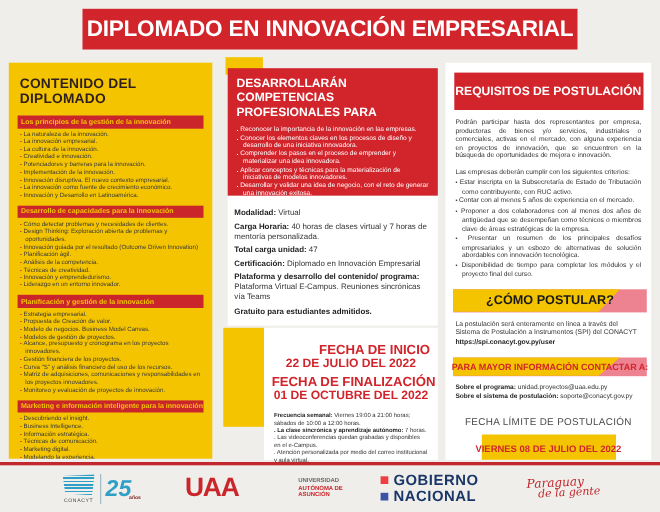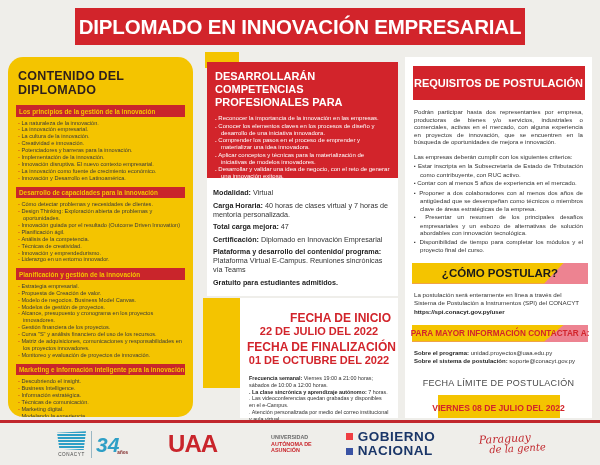--- a/index.html
+++ b/index.html
@@ -10,21 +10,21 @@
   body{font-family:"Liberation Sans",sans-serif;background:#d8d8d8;}
   .canvas{position:relative;width:600px;height:465px;background:#efeeea;overflow:hidden;}
 
   
   .header-banner{position:absolute;left:75px;top:8px;width:450px;height:37px;background:var(--red);
     color:#fff;font-weight:bold;font-size:20.5px;letter-spacing:-0.2px;
     display:flex;align-items:center;justify-content:center;white-space:nowrap;}
 
   
   .left-panel{position:absolute;left:8px;top:57px;width:185px;height:360px;background:var(--yellow);
-    padding:12px 8px 4px;overflow:hidden;border-radius:15px;}
+    padding:12px 8px 4px;overflow:hidden;}
   .left-title{font-size:12.5px;font-weight:bold;color:#2e1f1c;letter-spacing:.2px;margin:0 0 8px 2px;}
   .content-section{margin-bottom:5px;}
   .section-bar{background:var(--dark-red);color:var(--yellow);font-weight:bold;font-size:6.4px;
     padding:2.5px 3px 2px;margin-bottom:3px;white-space:nowrap;overflow:hidden;}
   .dash-list{list-style:none;padding:0 2px;}
   .dash-list li{font-size:5.6px;line-height:6.9px;color:#3a3a3a;padding-left:5px;text-indent:-5px;}
   .dash-list li::before{content:"- ";color:var(--dark-red);font-weight:bold;}
 
   
   .yellow-tab{position:absolute;left:205px;top:52px;width:34px;height:16px;background:var(--yellow);}
@@ -227,21 +227,21 @@
 
       <div class="info-line">
         <span class="b">Modalidad:</span><span> Virtual</span>
       </div>
 
       <div class="info-line">
         <span class="b">Carga Horaria:</span><span> 40 horas de clases virtual y 7 horas de mentoría personalizada.</span>
       </div>
 
       <div class="info-line">
-        <span class="b">Total carga mejora:</span><span> 47</span>
+        <span class="b">Total carga unidad:</span><span> 47</span>
       </div>
 
       <div class="info-line">
         <span class="b">Certificación:</span><span> Diplomado en Innovación Empresarial</span>
       </div>
 
       <div class="info-line">
         <span class="b">Plataforma y desarrollo del contenido/ programa:</span><span> Plataforma Virtual E-Campus. Reuniones sincrónicas vía Teams</span>
       </div>
 
@@ -330,21 +330,21 @@
 
   <div class="divider"></div>
 
   <footer class="footer">
     <div class="logo-group conacyt">
       <div class="con-mark-wrap">
         <div class="con-mark"></div>
         <div class="con-label">CONACYT</div>
       </div>
       <div class="con-sep"></div>
-      <div class="anniv">34</div>
+      <div class="anniv">25</div>
       <div class="anniv-suffix">años</div>
     </div>
 
     <div class="logo-group uaa">
       <div class="uaa-acronym">UAA</div>
       <div class="uaa-text">
         <div class="uaa-l1">UNIVERSIDAD</div>
         <div class="uaa-l2">AUTÓNOMA DE</div>
         <div class="uaa-l3">ASUNCIÓN</div>
       </div>

